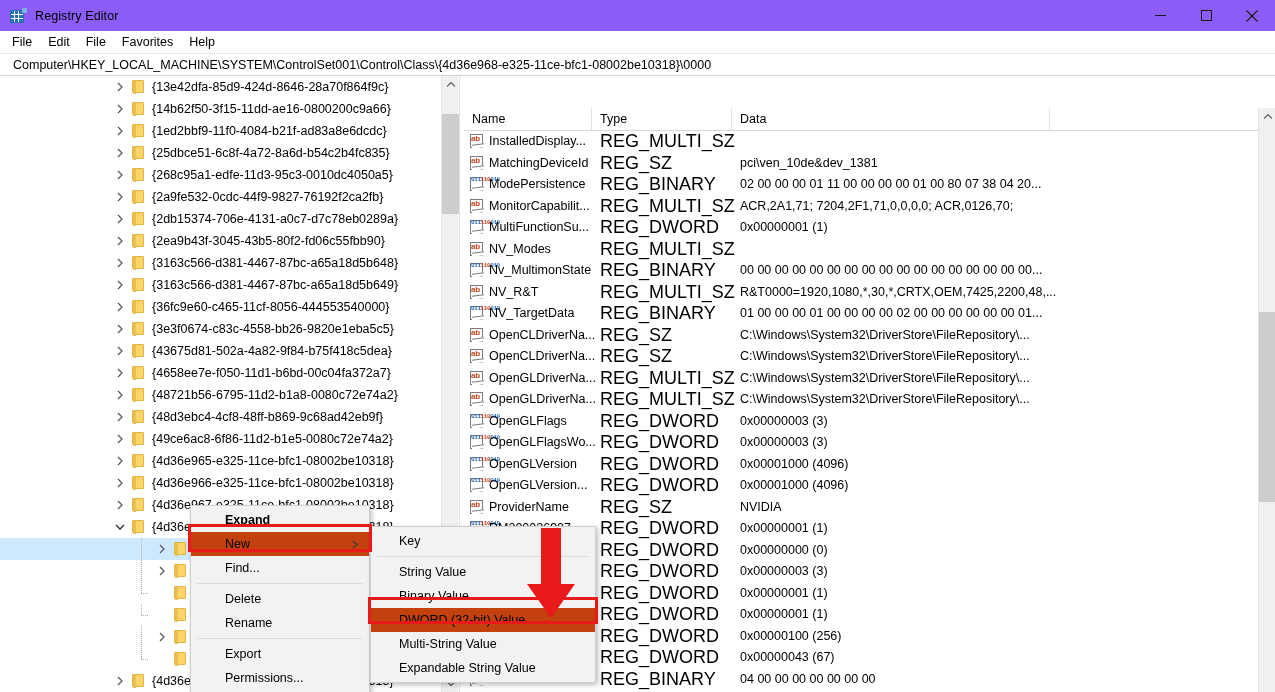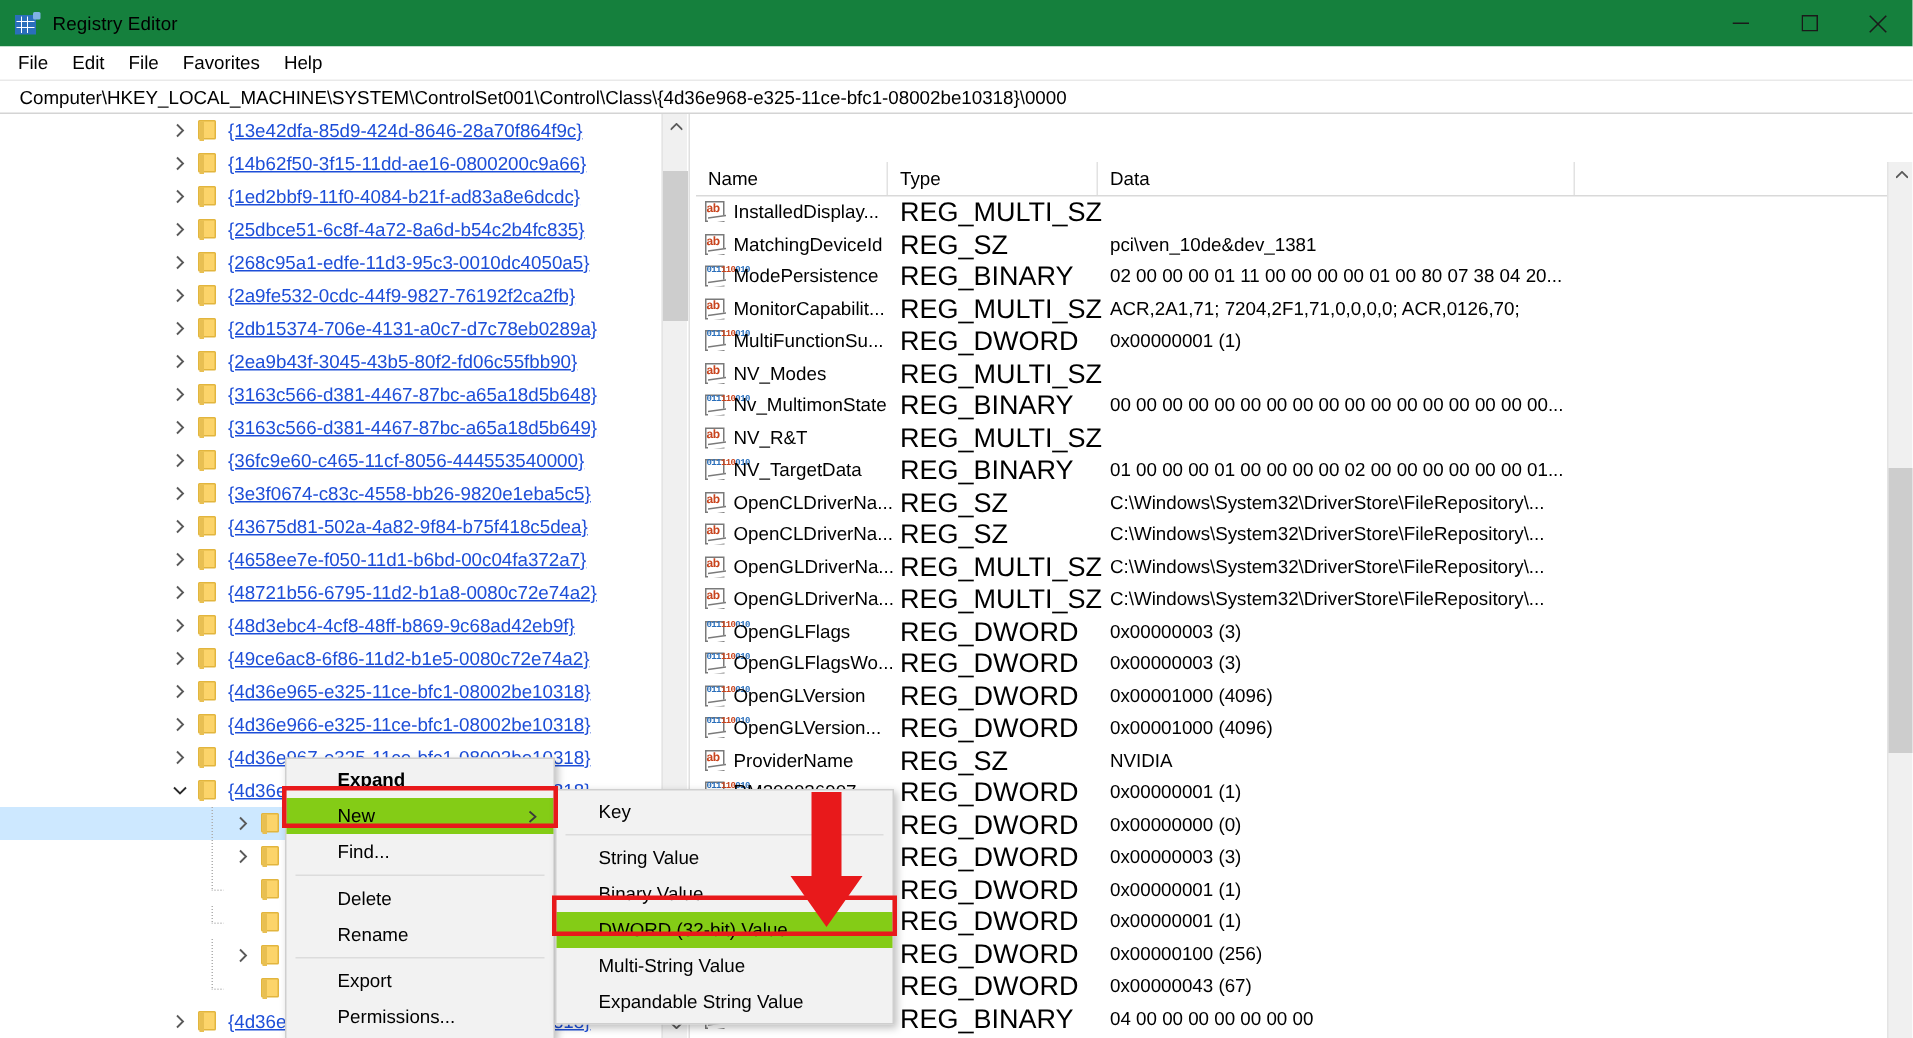--- a/index.html
+++ b/index.html
@@ -10,21 +10,21 @@
     background: #ffffff;
     font-family: "Liberation Sans", sans-serif;
     font-size: 12px;
     color: #000000;
     -webkit-font-smoothing: antialiased;
   }
 
   
   #titlebar {
     position: absolute; left: 0; top: 0; width: 1275px; height: 31px;
-    background: #15803d;
+    background: #8b5cf6;
     display: flex; align-items: center;
   }
   #app-icon {
     width: 16px; height: 16px; margin-left: 10px; margin-right: 9px;
     position: relative; flex: 0 0 auto;
   }
   #app-icon .sq {
     position: absolute; left: 0; top: 2px; width: 14px; height: 13px;
     background: #2a6fbb;
   }
@@ -121,21 +121,21 @@
   }
   .folder i {
     position: absolute; left: 1px; top: 4px; width: 12px; height: 13px;
     background: #fcd46a; border: 1px solid #e2b53e; border-radius: 1px;
     display: block;
   }
   .folder i::before {
     content: ""; position: absolute; left: 0; top: 0; width: 3px; height: 13px;
     background: #e8bf52;
   }
-  .tlabel { font-size: 12.5px; color: #1d4ed8; text-decoration: underline; }
+  .tlabel { font-size: 12.5px; color: #000000; }
 
   
   .vsb {
     position: absolute; top: 0; width: 17px; height: 616px;
     background: #f0f0f0; border-left: 1px solid #e4e4e4;
   }
   .vsb .arr {
     position: absolute; left: 0; width: 17px; height: 17px;
     display: flex; align-items: center; justify-content: center;
   }
@@ -214,21 +214,21 @@
     background: #f2f2f2; border: 1px solid #cfcfcf;
     box-shadow: 2px 2px 5px rgba(0,0,0,0.25);
     padding: 2px 0;
     z-index: 50;
   }
   .cm-item {
     height: 24px; line-height: 24px; padding-left: 34px;
     font-size: 12.5px; color: #000; position: relative; white-space: nowrap;
   }
   .cm-item.bold { font-weight: bold; }
-  .cm-item.hl { background: #84cc16; }
+  .cm-item.hl { background: #c2410c; }
   .cm-sep { height: 1px; background: #dcdcdc; margin: 3px 6px; }
   .cm-arrow {
     position: absolute; right: 10px; top: 0; height: 24px;
     display: flex; align-items: center;
   }
 
   
   #ctx-sub {
     position: absolute; left: 370px; top: 526px; width: 226px;
     background: #f2f2f2; border: 1px solid #cfcfcf;
@@ -714,20 +714,21 @@
           <span class="c-type">REG_BINARY</span>
           <span class="c-data">00 00 00 00 00 00 00 00 00 00 00 00 00 00 00 00 00...</span>
         </div>
         <div class="lrow">
           <span class="vicon">
             <span class="pg"></span>
             <span class="ab">ab</span>
           </span>
           <span class="c-name">NV_R&amp;T</span>
           <span class="c-type">REG_MULTI_SZ</span>
+          <span class="c-data">R&amp;T0000=1920,1080,*,30,*,CRTX,OEM,7425,2200,48,...</span>
         </div>
         <div class="lrow">
           <span class="vicon">
             <span class="pg"></span>
             <span class="bits"><b>011</b><b>110</b><b>010</b></span>
           </span>
           <span class="c-name">NV_TargetData</span>
           <span class="c-type">REG_BINARY</span>
           <span class="c-data">01 00 00 00 01 00 00 00 00 02 00 00 00 00 00 00 01...</span>
         </div>

